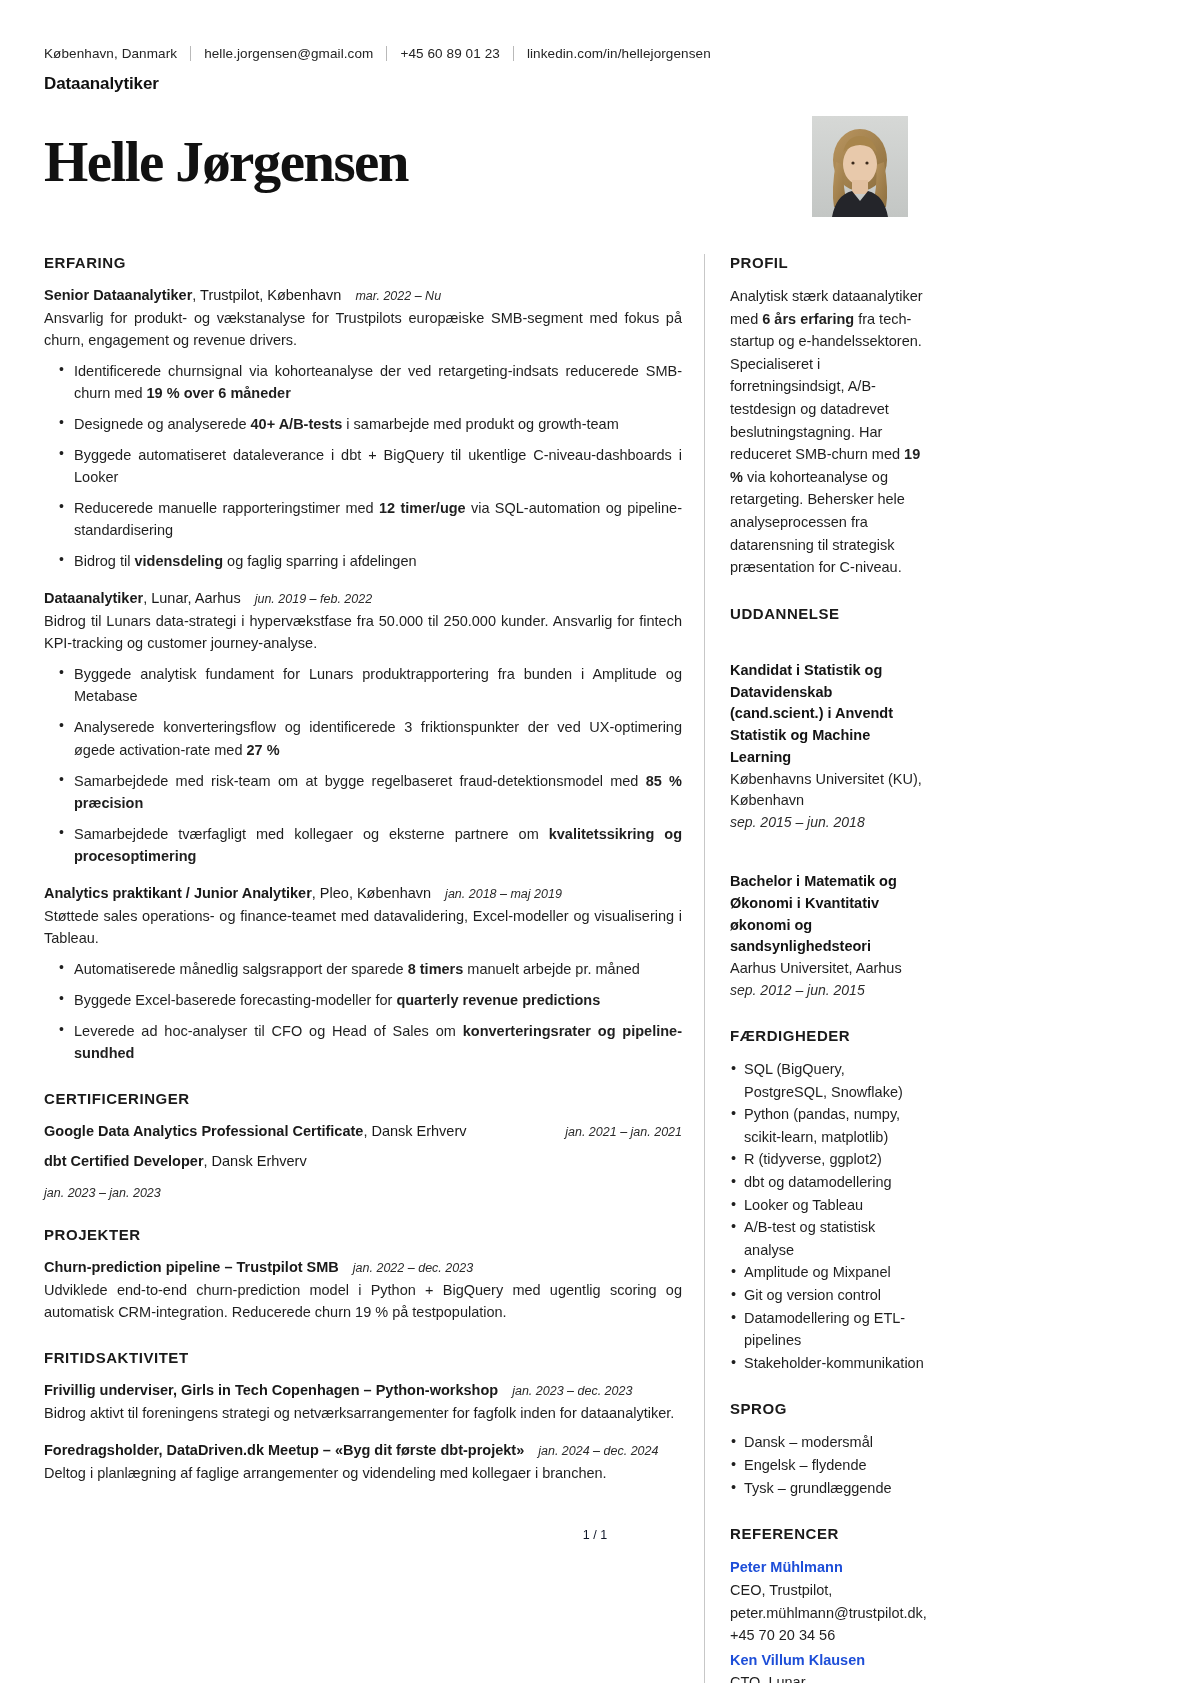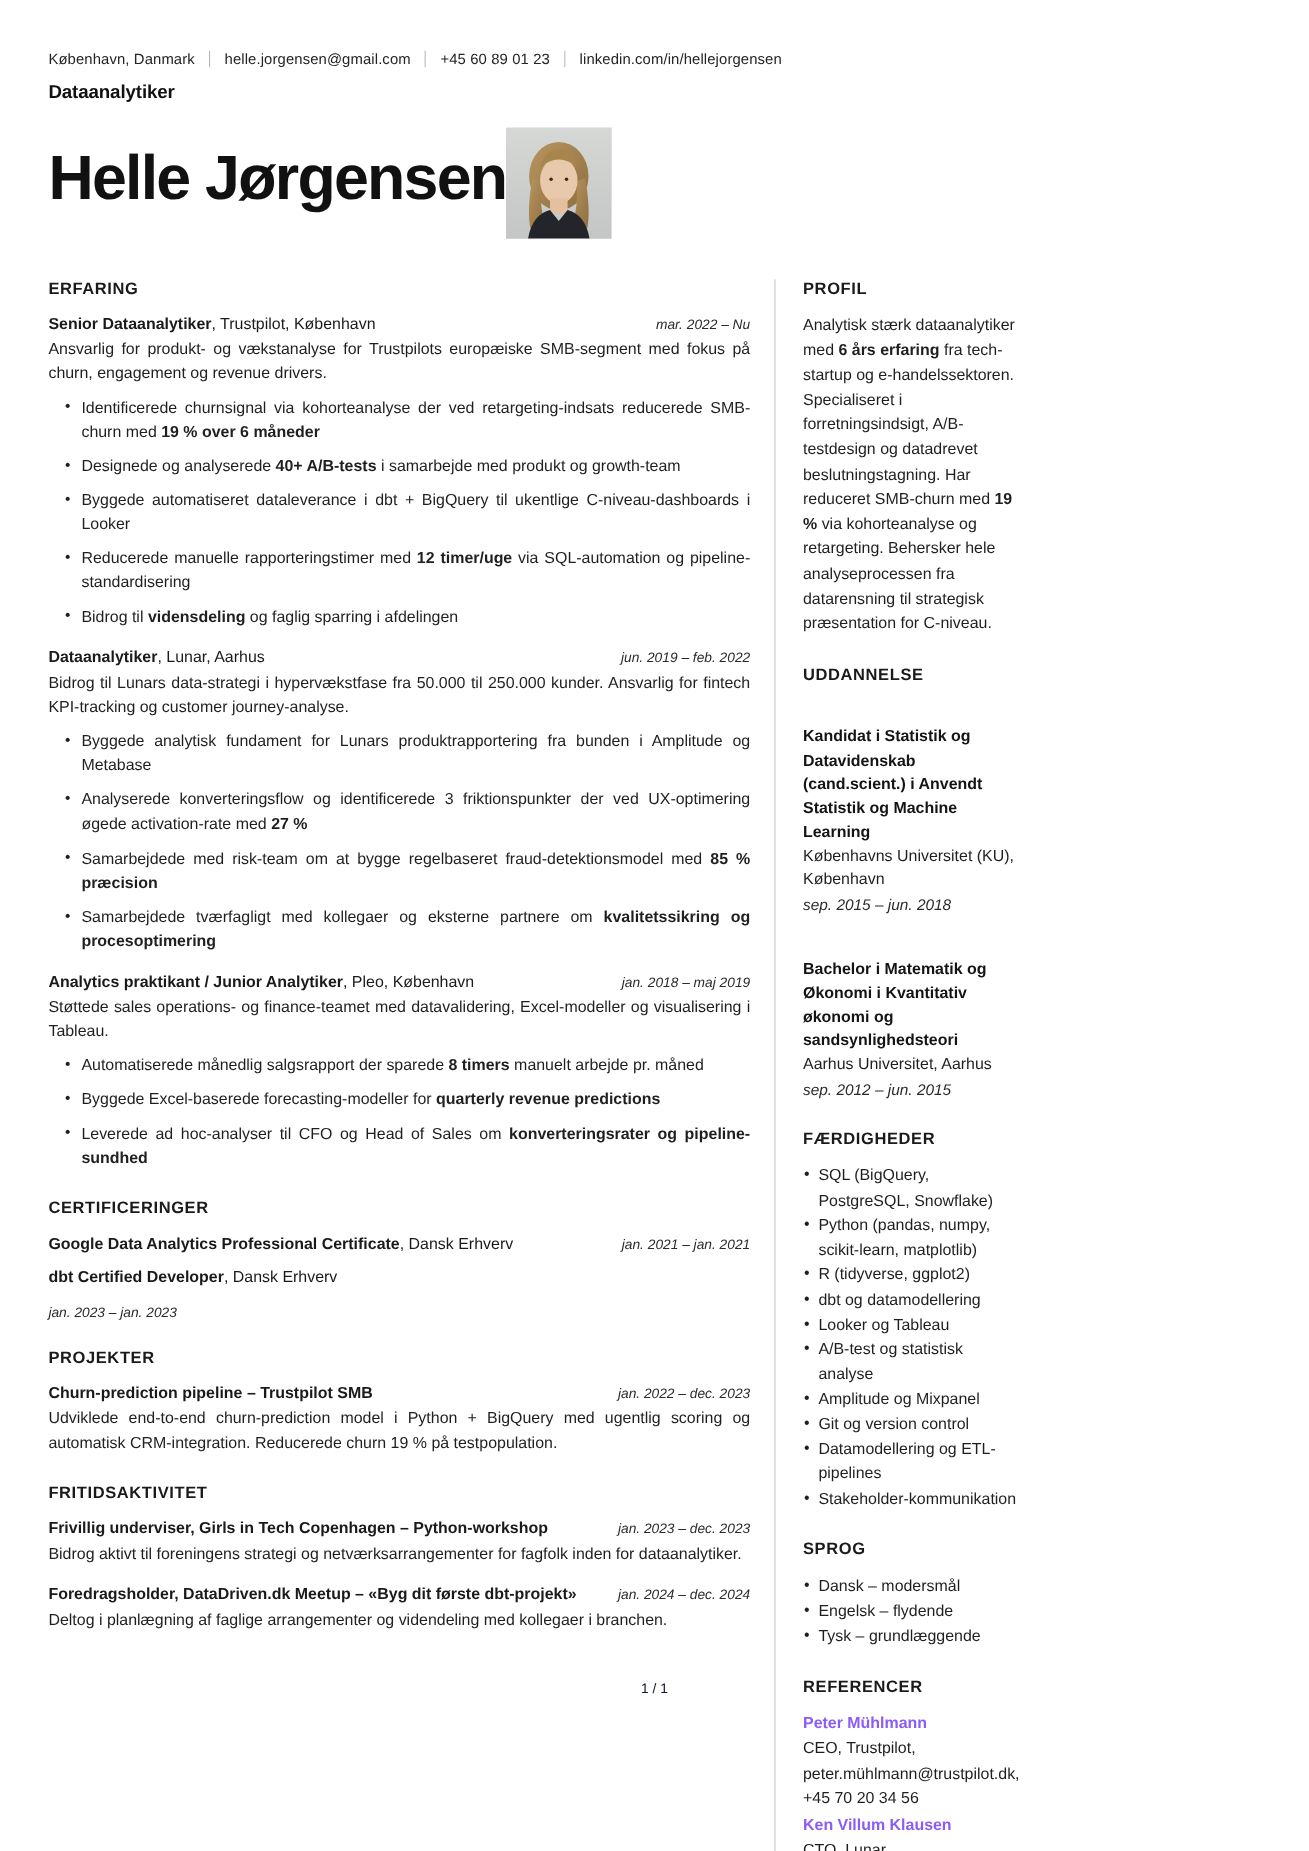--- a/index.html
+++ b/index.html
@@ -47,23 +47,24 @@
   .role-line {
     font-size: 17px;
     font-weight: bold;
     margin-top: 12px;
     letter-spacing: -0.1px;
     color: #111;
   }
   .name-row {
     display: flex;
     align-items: flex-start;
-    justify-content: flex-start;
+    justify-content: space-between;
     margin-top: 20px;
     min-height: 110px;
+    font-family: Liberation Serif, serif;
   }
   .full-name {
     font-size: 57px;
     font-weight: bold;
     letter-spacing: -1.6px;
     line-height: 1.06;
     color: #111;
     margin-top: 18px;
   }
   .avatar {
@@ -113,21 +114,21 @@
   }
   .sec-block { margin-bottom: 26px; }
   .sec-block:last-child { margin-bottom: 0; }
 
   
   .entry { margin-bottom: 16px; }
   .entry:last-child { margin-bottom: 0; }
   .entry-head {
     display: flex;
     align-items: baseline;
-    justify-content: space-between;
+    justify-content: flex-start;
     gap: 14px;
   }
   .entry-title {
     font-size: 14.5px;
     line-height: 1.45;
     color: #1a1a1a;
   }
   .entry-title b { font-weight: bold; }
   .entry-date {
     font-size: 12.5px;
@@ -216,21 +217,21 @@
   ul.side-list li::before {
     content: "\2022";
     position: absolute;
     left: -13px;
     top: -1px;
   }
   .ref-name {
     font-size: 14.5px;
     font-weight: bold;
     line-height: 1.56;
-    color: #8b5cf6;
+    color: #1d4ed8;
   }
   .ref-detail {
     font-size: 14.5px;
     line-height: 1.56;
     color: #1f1f1f;
     margin-bottom: 2px;
   }
 
   
   .footer {

